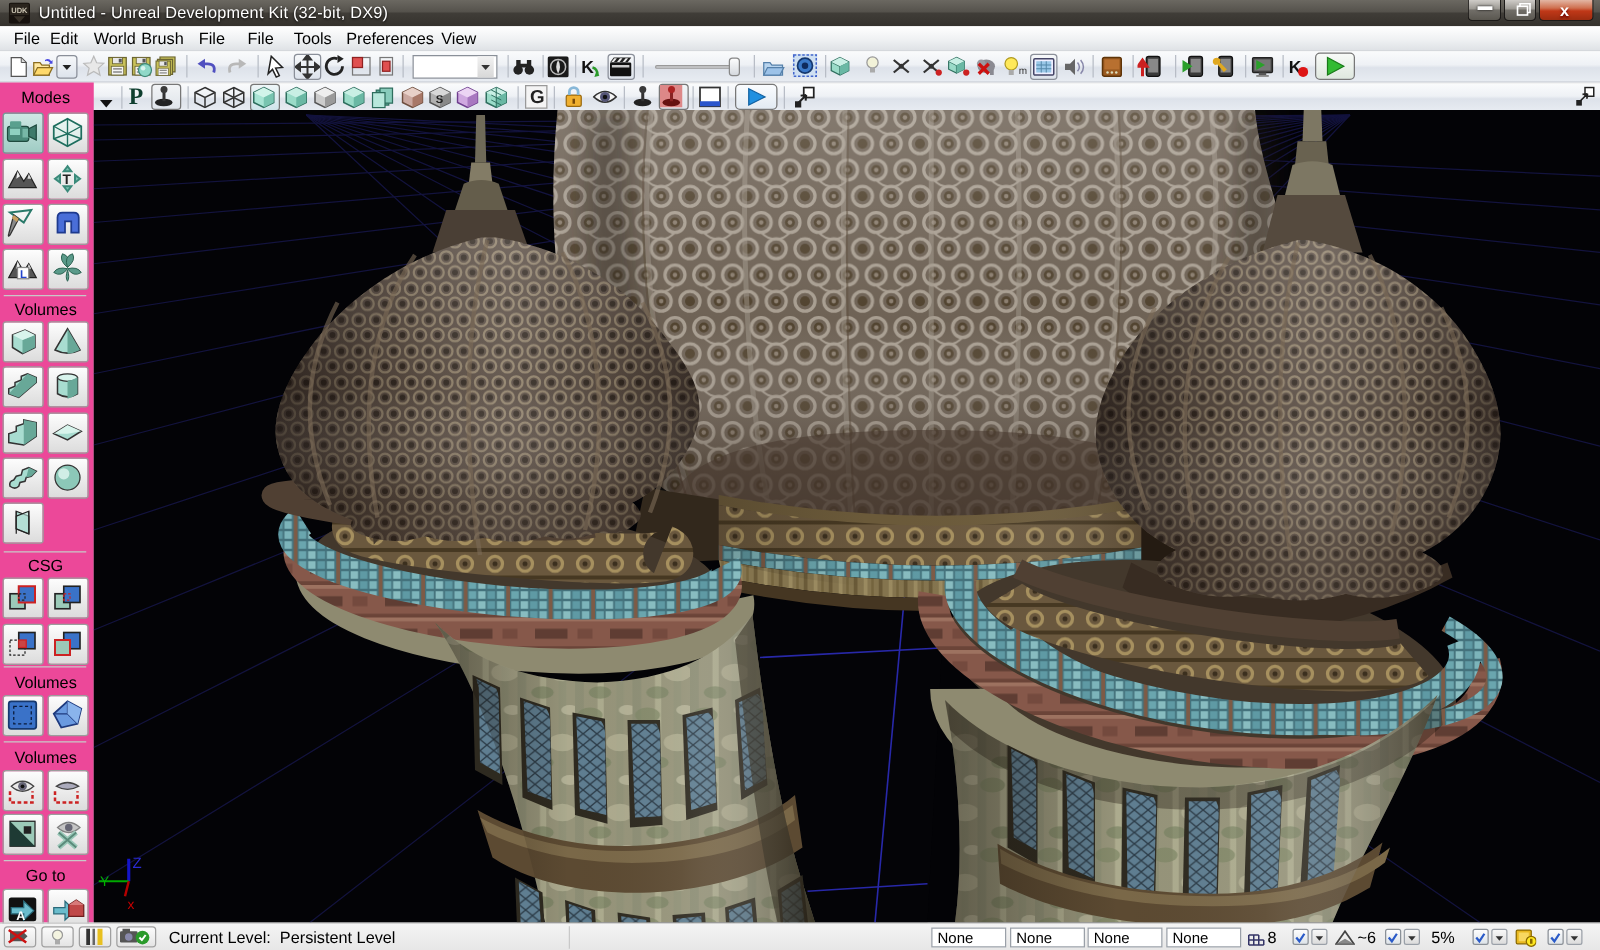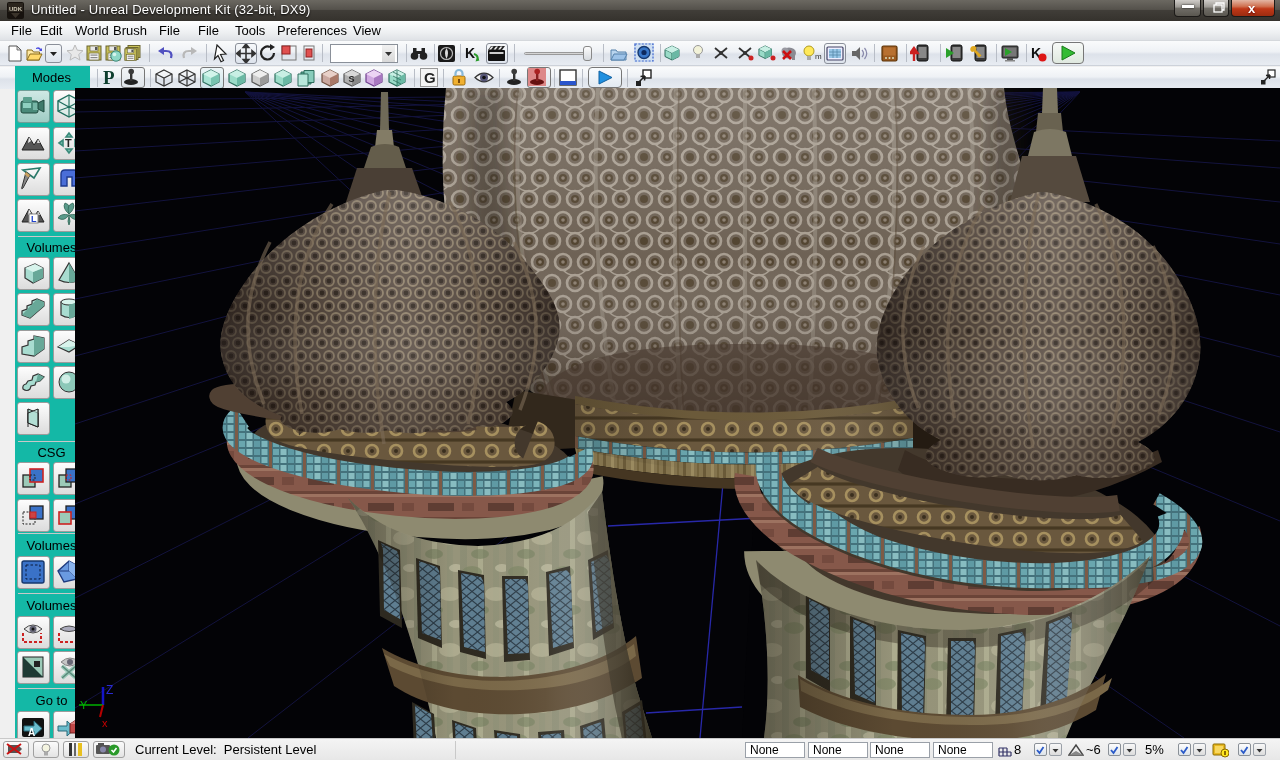--- a/index.html
+++ b/index.html
@@ -26,21 +26,21 @@
 #menubar span { position:absolute; top:2px; }
 
 
 .toolbar { position:absolute; left:0; width:1280px;
   background:linear-gradient(#fafbfc 0%, #eef1f5 45%, #dde2ea 55%, #e8ecf2 100%); }
 #toolbar1 { top:41px; height:25px; border-bottom:1px solid #cdd2da; }
 #toolbar2 { top:67px; height:22px; }
 .sep { position:absolute; top:3px; width:1px; height:18px; background:#b8bdc6; }
 
 
-#sidebar { position:absolute; left:15px; top:66px; width:75px; height:672px; background:#14b8a6; }
+#sidebar { position:absolute; left:0; top:66px; width:75px; height:672px; background:#ec4899; }
 .shead { position:absolute; left:0; width:73px; text-align:center; font-size:13px; color:#000; }
 .sdiv { position:absolute; left:3px; width:66px; height:1px; background:#c8c8c8; }
 .sbtn { position:absolute; width:33px; height:33px; border:1px solid #9c9c9c; border-radius:3px;
   background:linear-gradient(#fdfdfd,#e9e9e9 60%,#dcdcdc); }
 .sbtn svg { position:absolute; left:2px; top:2px; }
 .sbtn.sel { background:linear-gradient(#cfe8e4,#9fccc4); border-color:#6f9f97; }
 
 
 #statusbar { position:absolute; left:0; top:738px; width:1280px; height:22px;
   background:linear-gradient(#f4f4f4,#e7e7e7); border-top:1px solid #c9c9c9; font-size:13px; color:#000; }

